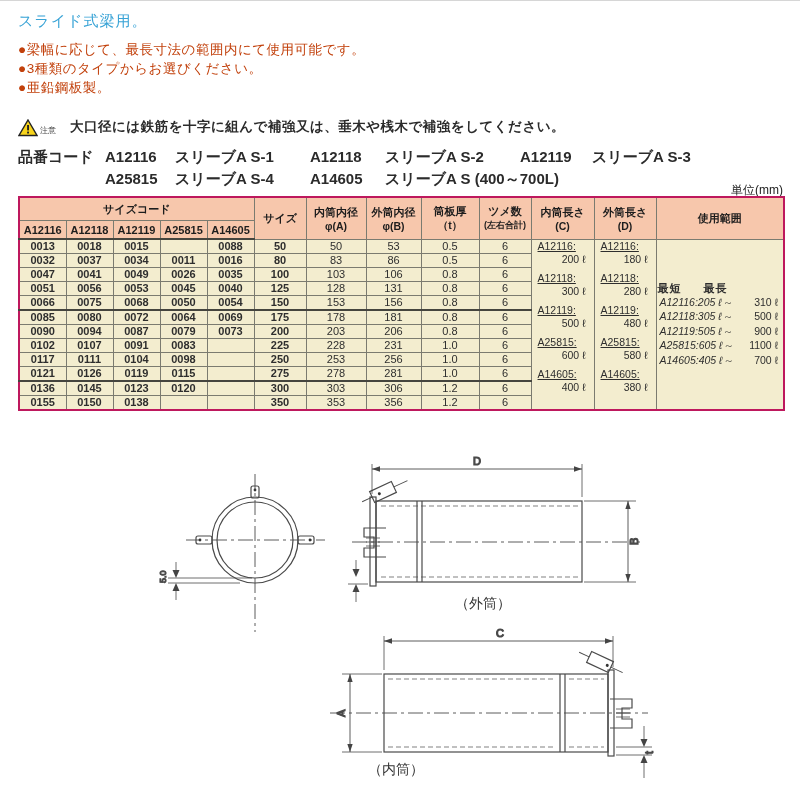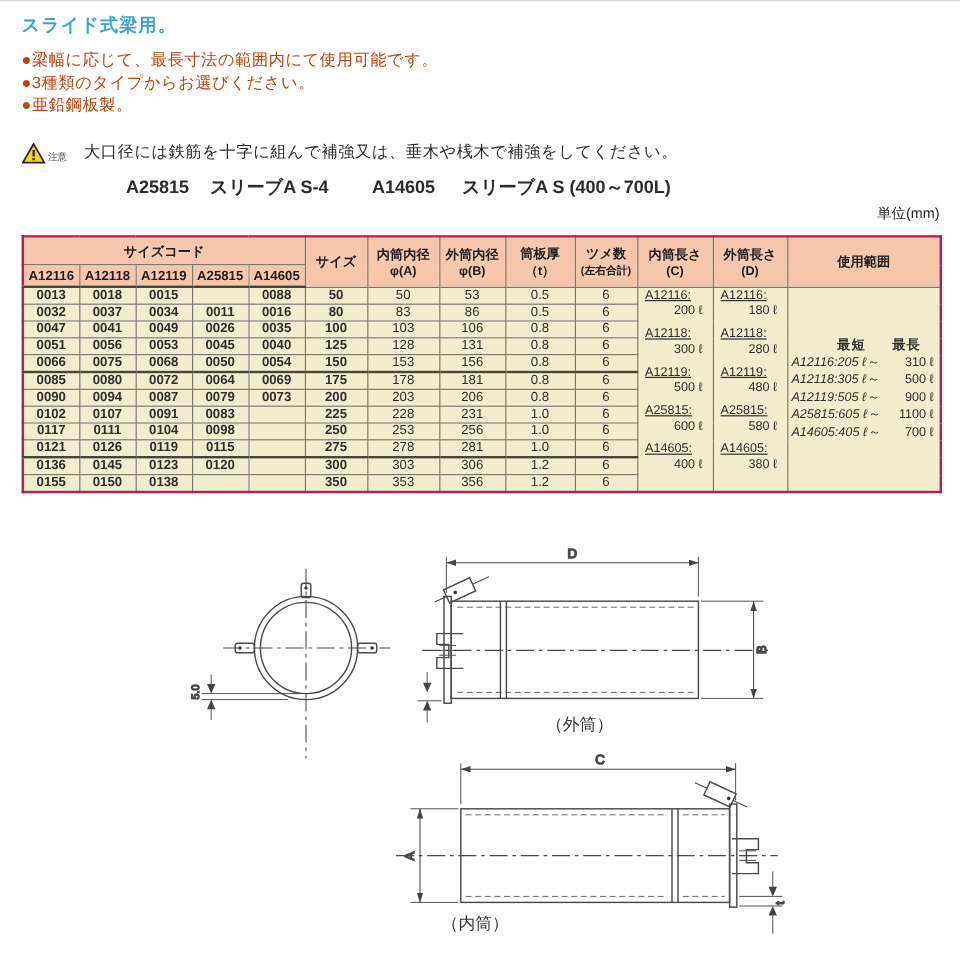--- a/index.html
+++ b/index.html
@@ -1,31 +1,31 @@
 <!DOCTYPE html>
 <html><head>
 <meta charset="utf-8">
 <style>
   html,body{margin:0;padding:0;width:800px;height:800px;overflow:hidden;background:#fff;
     font-family:"Liberation Sans","DejaVu Sans",sans-serif;color:#2b2b2b;}
   .page{position:absolute;inset:0;}
   .topline{position:absolute;top:0;left:0;width:800px;height:1px;background:#d6d6d6;}
-  .title{position:absolute;left:18px;top:12px;font-size:15px;font-weight:bold;color:#38a3d6;letter-spacing:1px;}
+  .title{position:absolute;left:18px;top:12px;font-size:15px;font-weight:normal;color:#38a3d6;letter-spacing:1px;}
   .bullets{position:absolute;left:18px;top:40px;font-size:13.5px;line-height:19px;letter-spacing:0.5px;color:#c2410c;}
   .caution{position:absolute;left:18px;top:118px;display:flex;align-items:flex-end;}
-  .caution .ctext{margin-left:14px;font-size:13.5px;font-weight:normal;letter-spacing:0.5px;padding-bottom:1px;}
+  .caution .ctext{margin-left:14px;font-size:13.5px;font-weight:bold;letter-spacing:0.5px;padding-bottom:1px;}
   .caution .clabel{font-size:8px;color:#444;margin-left:2px;padding-bottom:1px;}
   .pcodes{position:absolute;left:18px;top:146px;font-size:15px;font-weight:bold;line-height:22px;white-space:nowrap;}
   .pc-label{display:inline-block;width:87px;}
   .pc-ind{display:inline-block;width:87px;}
   .w70{display:inline-block;width:70px;}
   .w75{display:inline-block;width:75px;}
   .w72{display:inline-block;width:72px;}
   .w135{display:inline-block;width:135px;}
-  .unit{position:absolute;top:170px;right:17px;font-size:12px;color:#222;}
+  .unit{position:absolute;top:182px;right:17px;font-size:12px;color:#222;}
   table.spec{position:absolute;left:18px;top:196px;width:765px;border-collapse:collapse;table-layout:fixed;
     border:2px solid #be185d;}
   table.spec th,table.spec td{border:1px solid #7b7b70;overflow:hidden;}
   table.spec th{background:#f7c7ac;font-size:11px;font-weight:bold;color:#1d1d1d;padding:0 1px;}
   table.spec th .h2{font-size:10.5px;font-weight:bold;}
   table.spec th .h3{font-size:9px;font-weight:bold;}
   tr.hrow1 th{height:22px;}
   tr.hrow2 th{height:17px;}
   thead tr:last-child th{border-bottom:2px solid #45453e;}
   th.spanv{vertical-align:middle;}
@@ -33,21 +33,21 @@
   td.codecol{background:#ece3ba;}
   td.code{font-weight:bold;color:#1a1a1a;}
   td.size{font-weight:bold;color:#1a1a1a;border-left:2px solid #45453e;}
   td.num{font-weight:normal;}
   tr.gstart td{border-top:2px solid #45453e;}
   td.lencell{vertical-align:top;padding:3px 0 0 0;}
   .lent{margin-bottom:6px;}
   .lc1{text-align:left;padding-left:5px;font-size:10.5px;line-height:13px;text-decoration:underline;}
   .lc2{text-align:right;padding-right:7px;font-size:10.5px;line-height:13px;}
   td.rangecell{vertical-align:top;padding:0 3px;}
-  .rhead{margin-top:42px;font-size:11px;font-weight:bold;text-align:left;padding-left:40px;letter-spacing:1px;}
+  .rhead{margin-top:42px;font-size:11px;font-weight:bold;text-align:left;letter-spacing:1px;}
   .rhead span{display:inline-block;}
   .rhead .rh2{margin-left:22px;}
   .rline{display:flex;font-size:10.5px;line-height:14.5px;padding-left:2px;}
   .rl-a{text-align:left;font-style:italic;}
   .rl-s{margin:0 1px;}
   .rl-b{flex:1;text-align:right;padding-right:4px;}
   .footnote{position:absolute;left:18px;top:421px;font-size:13px;letter-spacing:0.5px;color:#1e1e1e;}
   svg text{fill:#333;font-family:"Liberation Sans","DejaVu Sans",sans-serif;}
   .drw{position:absolute;left:0;top:452px;}
 </style>
@@ -69,20 +69,23 @@
     <svg width="20" height="18" viewBox="0 0 20 18">
       <polygon points="10,1 19,16.5 1,16.5" fill="#f8d41c" stroke="#222" stroke-width="1.4"></polygon>
       <rect x="9.1" y="6" width="1.9" height="5.4" fill="#222"></rect>
       <rect x="9.1" y="12.6" width="1.9" height="1.9" fill="#222"></rect>
     </svg>
     <span class="clabel">注意</span>
     <span class="ctext">大口径には鉄筋を十字に組んで補強又は、垂木や桟木で補強をしてください。</span>
   </div>
 
   <div class="pcodes">
+    <div>
+      <span class="pc-label">品番コード</span><span class="w70">A12116</span><span class="w135">スリーブA S-1</span><span class="w75">A12118</span><span class="w135">スリーブA S-2</span><span class="w72">A12119</span><span>スリーブA S-3</span>
+    </div>
     <div>
       <span class="pc-ind"></span><span class="w70">A25815</span><span class="w135">スリーブA S-4</span><span class="w75">A14605</span><span>スリーブA S (400～700L)</span>
     </div>
   </div>
 
   <div class="unit">単位(mm)</div>
 
   <table class="spec">
     <colgroup>
       <col style="width:47px">

